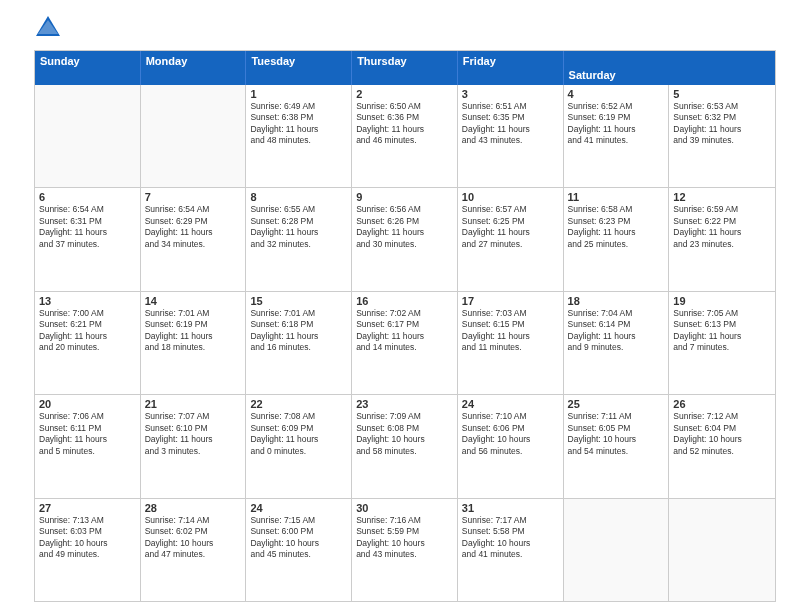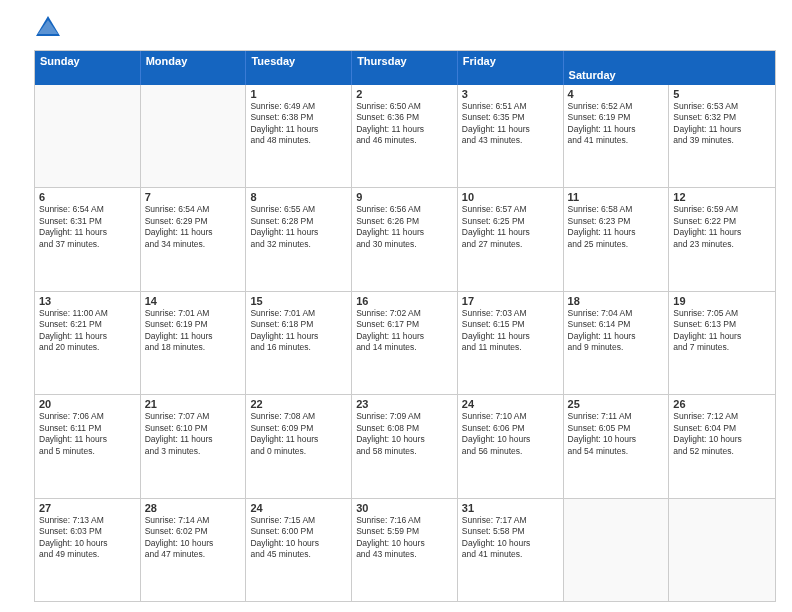--- a/index.html
+++ b/index.html
@@ -224,21 +224,21 @@
             <div class="day-num">12</div>
             <div class="cell-line">Sunrise: 6:59 AM</div>
             <div class="cell-line">Sunset: 6:22 PM</div>
             <div class="cell-line">Daylight: 11 hours</div>
             <div class="cell-line">and 23 minutes.</div>
           </div>
         </div>
         <div class="cal-week">
           <div class="cal-cell">
             <div class="day-num">13</div>
-            <div class="cell-line">Sunrise: 11:00 AM</div>
+            <div class="cell-line">Sunrise: 7:00 AM</div>
             <div class="cell-line">Sunset: 6:21 PM</div>
             <div class="cell-line">Daylight: 11 hours</div>
             <div class="cell-line">and 20 minutes.</div>
           </div>
           <div class="cal-cell">
             <div class="day-num">14</div>
             <div class="cell-line">Sunrise: 7:01 AM</div>
             <div class="cell-line">Sunset: 6:19 PM</div>
             <div class="cell-line">Daylight: 11 hours</div>
             <div class="cell-line">and 18 minutes.</div>

